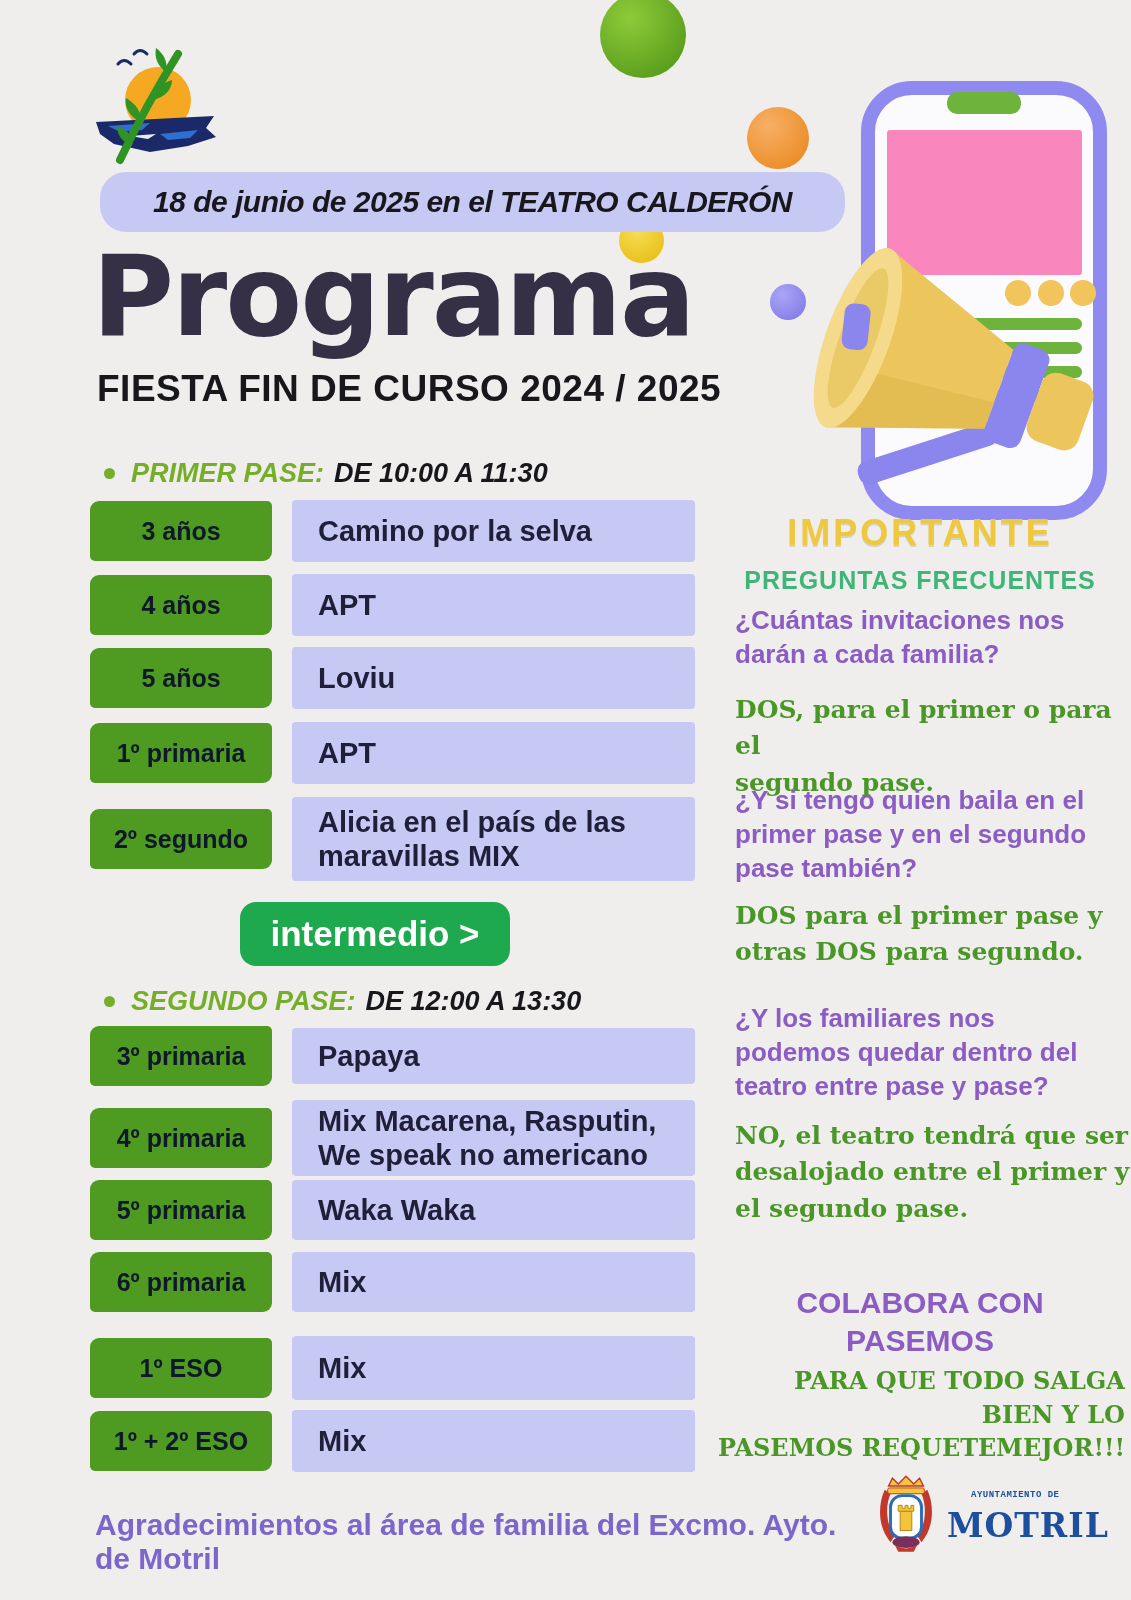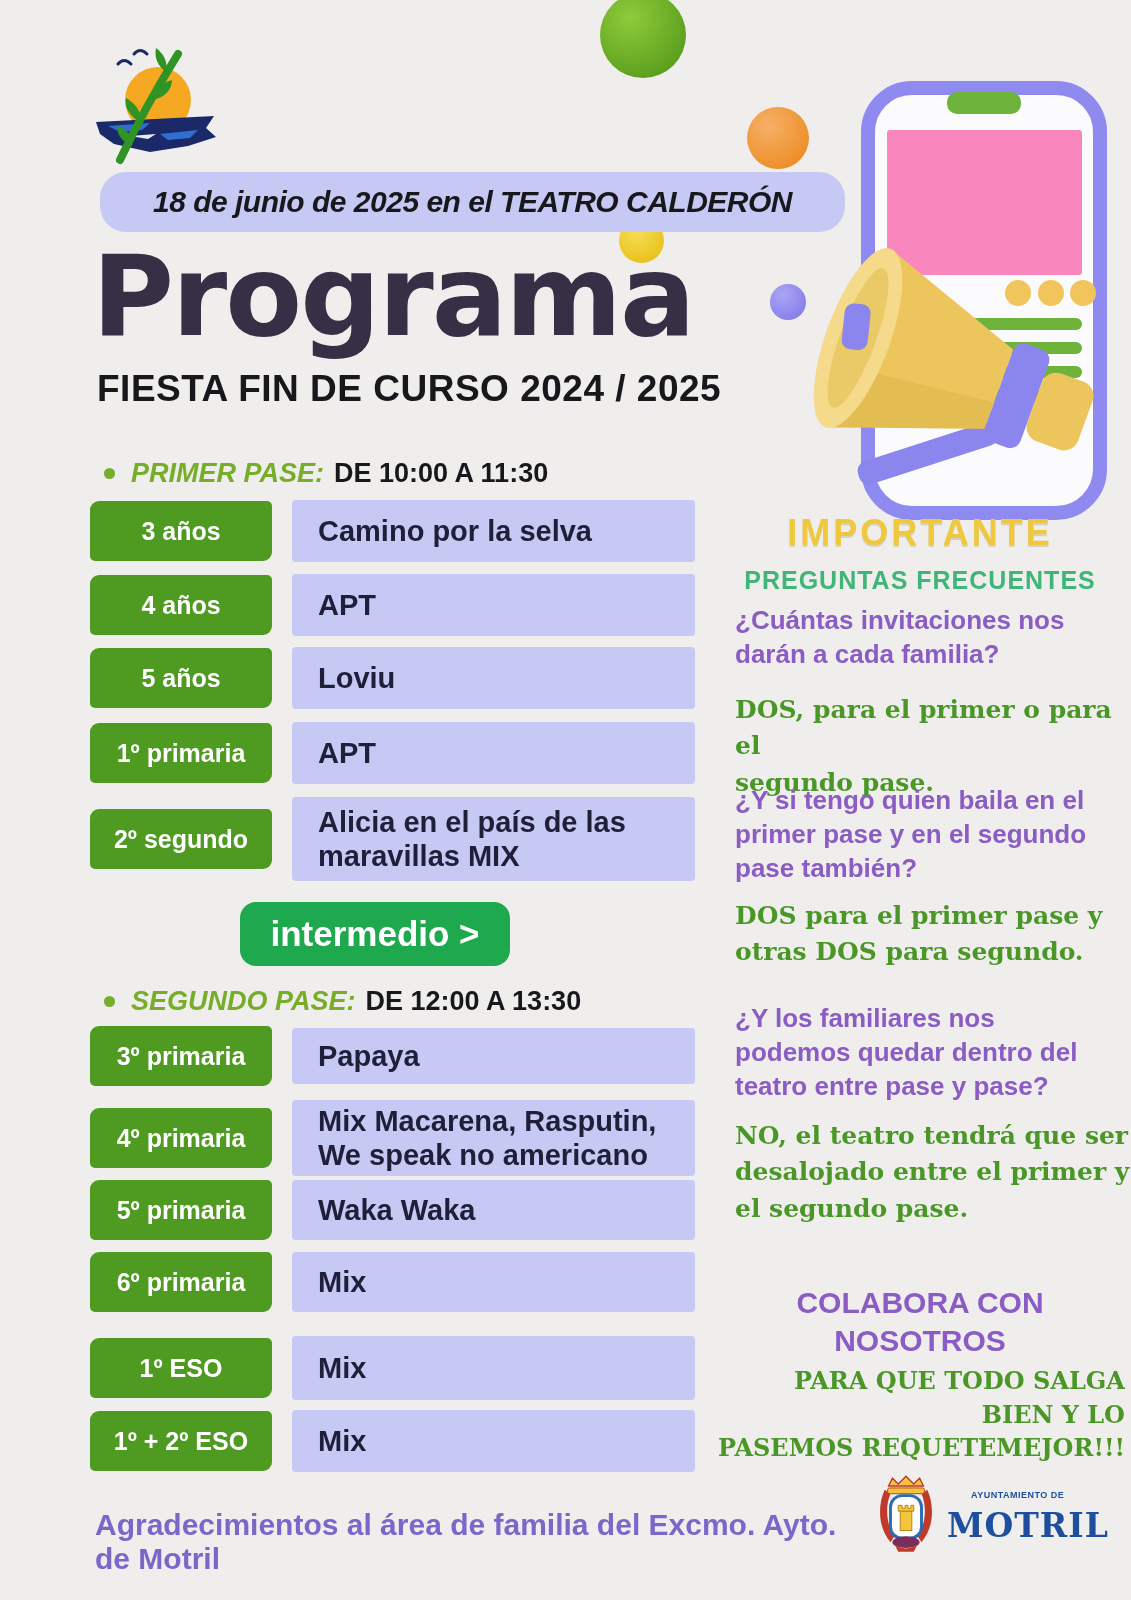--- a/index.html
+++ b/index.html
@@ -26,39 +26,39 @@
   .banner span{font-size:30px;font-weight:800;font-style:italic;color:var(--text-dark);letter-spacing:-0.5px;}
 
   .big-title{position:absolute;left:92px;top:238px;font-family:"DejaVu Sans",sans-serif;font-size:112px;font-weight:800;color:var(--title-dark);letter-spacing:-2px;line-height:1.05;z-index:2;}
   .subtitle{position:absolute;left:97px;top:368px;font-size:37px;font-weight:700;color:var(--text-dark);letter-spacing:0.5px;z-index:2;}
 
   .illustration{position:absolute;left:780px;top:80px;width:351px;height:450px;z-index:2;}
 
   .pass-heading{position:absolute;left:104px;height:34px;display:flex;align-items:center;z-index:2;}
   .pass-heading .bullet{width:11px;height:11px;border-radius:50%;background:var(--heading-green);margin-right:16px;flex:none;}
   .pass-heading .pass-label{font-size:27px;font-weight:800;font-style:italic;color:var(--heading-green);margin-right:10px;}
-  .pass-heading .pass-time{font-size:27px;font-weight:700;color:var(--text-dark);}
+  .pass-heading .pass-time{font-size:27px;font-weight:700;font-style:italic;color:var(--text-dark);}
 
   .row{position:absolute;left:90px;width:605px;display:flex;gap:20px;align-items:center;z-index:2;}
-  .group-box{flex:none;width:182px;height:60px;background:var(--green-box);border-radius:9px 5px 9px 5px;display:flex;align-items:center;justify-content:center;color:#ffffff;font-size:25px;font-weight:700;}
+  .group-box{flex:none;width:182px;height:60px;background:var(--green-box);border-radius:9px 5px 9px 5px;display:flex;align-items:center;justify-content:center;color:#0f172a;font-size:25px;font-weight:700;}
   .perf-box{flex:1;align-self:stretch;background:var(--lavender);border-radius:4px;display:flex;align-items:center;padding-left:26px;font-size:29px;font-weight:700;color:#1f1f3a;line-height:1.18;white-space:pre-line;}
 
   .intermission{position:absolute;left:240px;top:902px;width:270px;height:64px;background:var(--button-green);border-radius:16px;display:flex;align-items:center;justify-content:center;color:#ffffff;font-size:35px;font-weight:700;z-index:2;}
 
   .faq-title{position:absolute;left:720px;top:512px;width:400px;text-align:center;font-size:36px;font-weight:800;color:var(--importante-yellow);letter-spacing:3px;text-shadow:0 2px 0 rgba(90,80,40,0.18);z-index:2;}
   .faq-subtitle{position:absolute;left:720px;top:566px;width:400px;text-align:center;font-size:25px;font-weight:800;color:var(--preguntas-green);letter-spacing:1px;z-index:2;}
   .faq-q{position:absolute;left:735px;width:400px;font-size:26px;font-weight:700;color:var(--question-purple);line-height:1.3;white-space:pre-line;z-index:2;}
   .faq-a{position:absolute;left:735px;width:400px;font-family:"DejaVu Serif",serif;font-size:25px;font-weight:700;color:var(--answer-green);line-height:1.45;white-space:pre-line;z-index:2;}
   .collab-title{position:absolute;left:720px;top:1284px;width:400px;text-align:center;font-size:30px;font-weight:800;color:var(--question-purple);line-height:1.25;white-space:pre-line;z-index:2;}
   .collab-text{position:absolute;left:715px;top:1364px;width:410px;text-align:right;font-family:"DejaVu Serif",serif;font-size:24px;font-weight:700;color:var(--answer-green);line-height:1.4;white-space:pre-line;z-index:2;}
 
   .acknowledgment{position:absolute;left:95px;top:1508px;width:760px;font-size:30px;font-weight:700;color:var(--footer-purple);z-index:2;}
   .motril{position:absolute;left:875px;top:1472px;display:flex;align-items:center;gap:10px;z-index:2;}
   .motril-text{display:flex;flex-direction:column;line-height:1;}
-  .motril-small{font-family:Liberation Sans, sans-serif;font-size:9px;font-weight:700;color:var(--motril-blue);letter-spacing:0.5px;margin-bottom:9px;margin-left:24px;}
+  .motril-small{font-family:Liberation Mono, monospace;font-size:9px;font-weight:700;color:var(--motril-blue);letter-spacing:0.5px;margin-bottom:9px;margin-left:24px;}
   .motril-name{font-family:"DejaVu Serif",serif;font-size:33px;font-weight:700;color:var(--motril-blue);letter-spacing:1px;}
 </style>
 </head>
 <body>
 
 <div class="page">
 
   <div class="ball green"></div>
   <div class="ball orange"></div>
   <div class="ball yellow"></div>
@@ -185,21 +185,21 @@
   <div class="faq-a" style="top:898px">DOS para el primer pase y
 otras DOS para segundo.</div>
   <div class="faq-q" style="top:1002px">¿Y los familiares nos
 podemos quedar dentro del
 teatro entre pase y pase?</div>
   <div class="faq-a" style="top:1118px">NO, el teatro tendrá que ser
 desalojado entre el primer y
 el segundo pase.</div>
 
   <div class="collab-title">COLABORA CON
-NOSOTROS</div>
+PASEMOS</div>
   <div class="collab-text">PARA QUE TODO SALGA BIEN Y LO
 PASEMOS REQUETEMEJOR!!!</div>
 
   <div class="acknowledgment">Agradecimientos al área de familia del Excmo. Ayto. de Motril</div>
 
   <div class="motril">
     <svg width="62" height="88" viewBox="0 0 64 90">
       <path d="M14,14 L18,6 L24,12 L32,4 L40,12 L46,6 L50,14 Z" fill="#f2c53d" stroke="#c0392b" stroke-width="1.5"></path>
       <path d="M10,18 C2,36 4,58 16,72 L20,66 C12,54 10,36 16,22 Z" fill="#c0392b"></path>
       <path d="M54,18 C62,36 60,58 48,72 L44,66 C52,54 54,36 48,22 Z" fill="#c0392b"></path>

